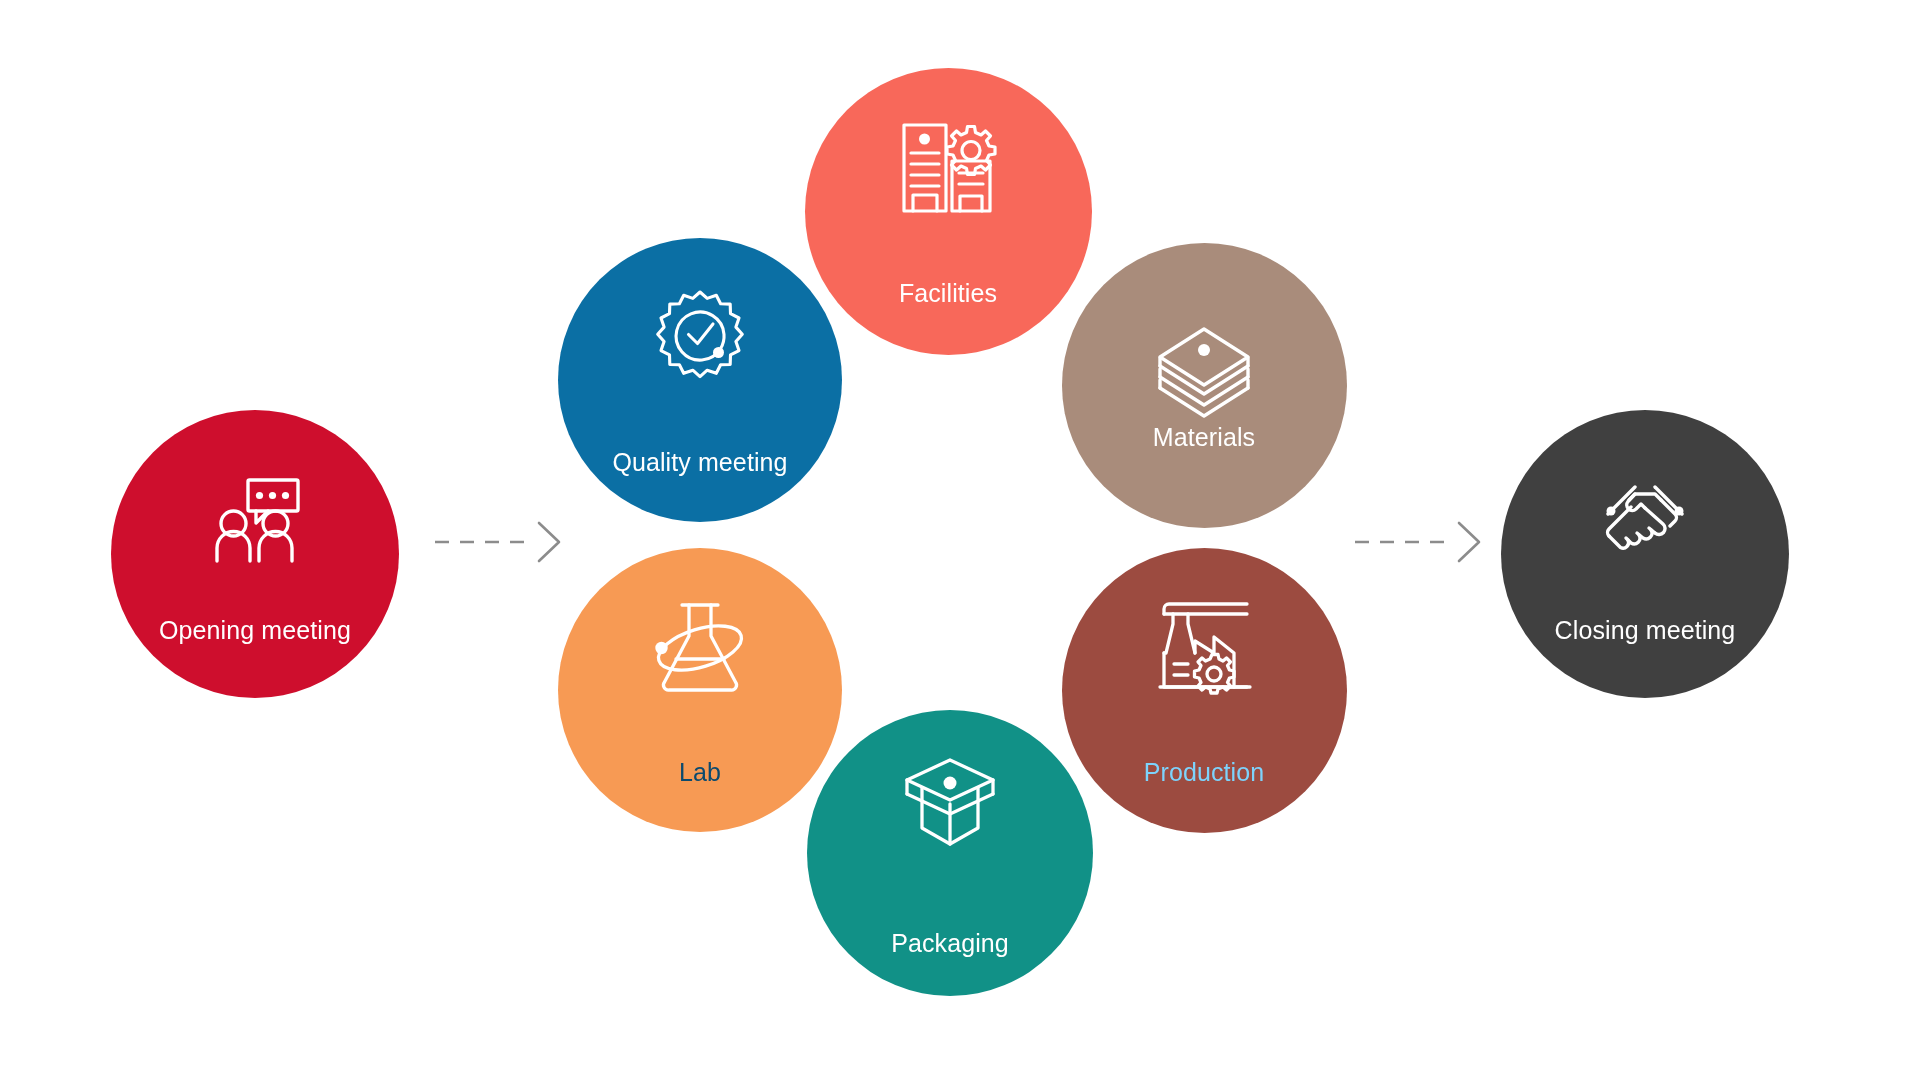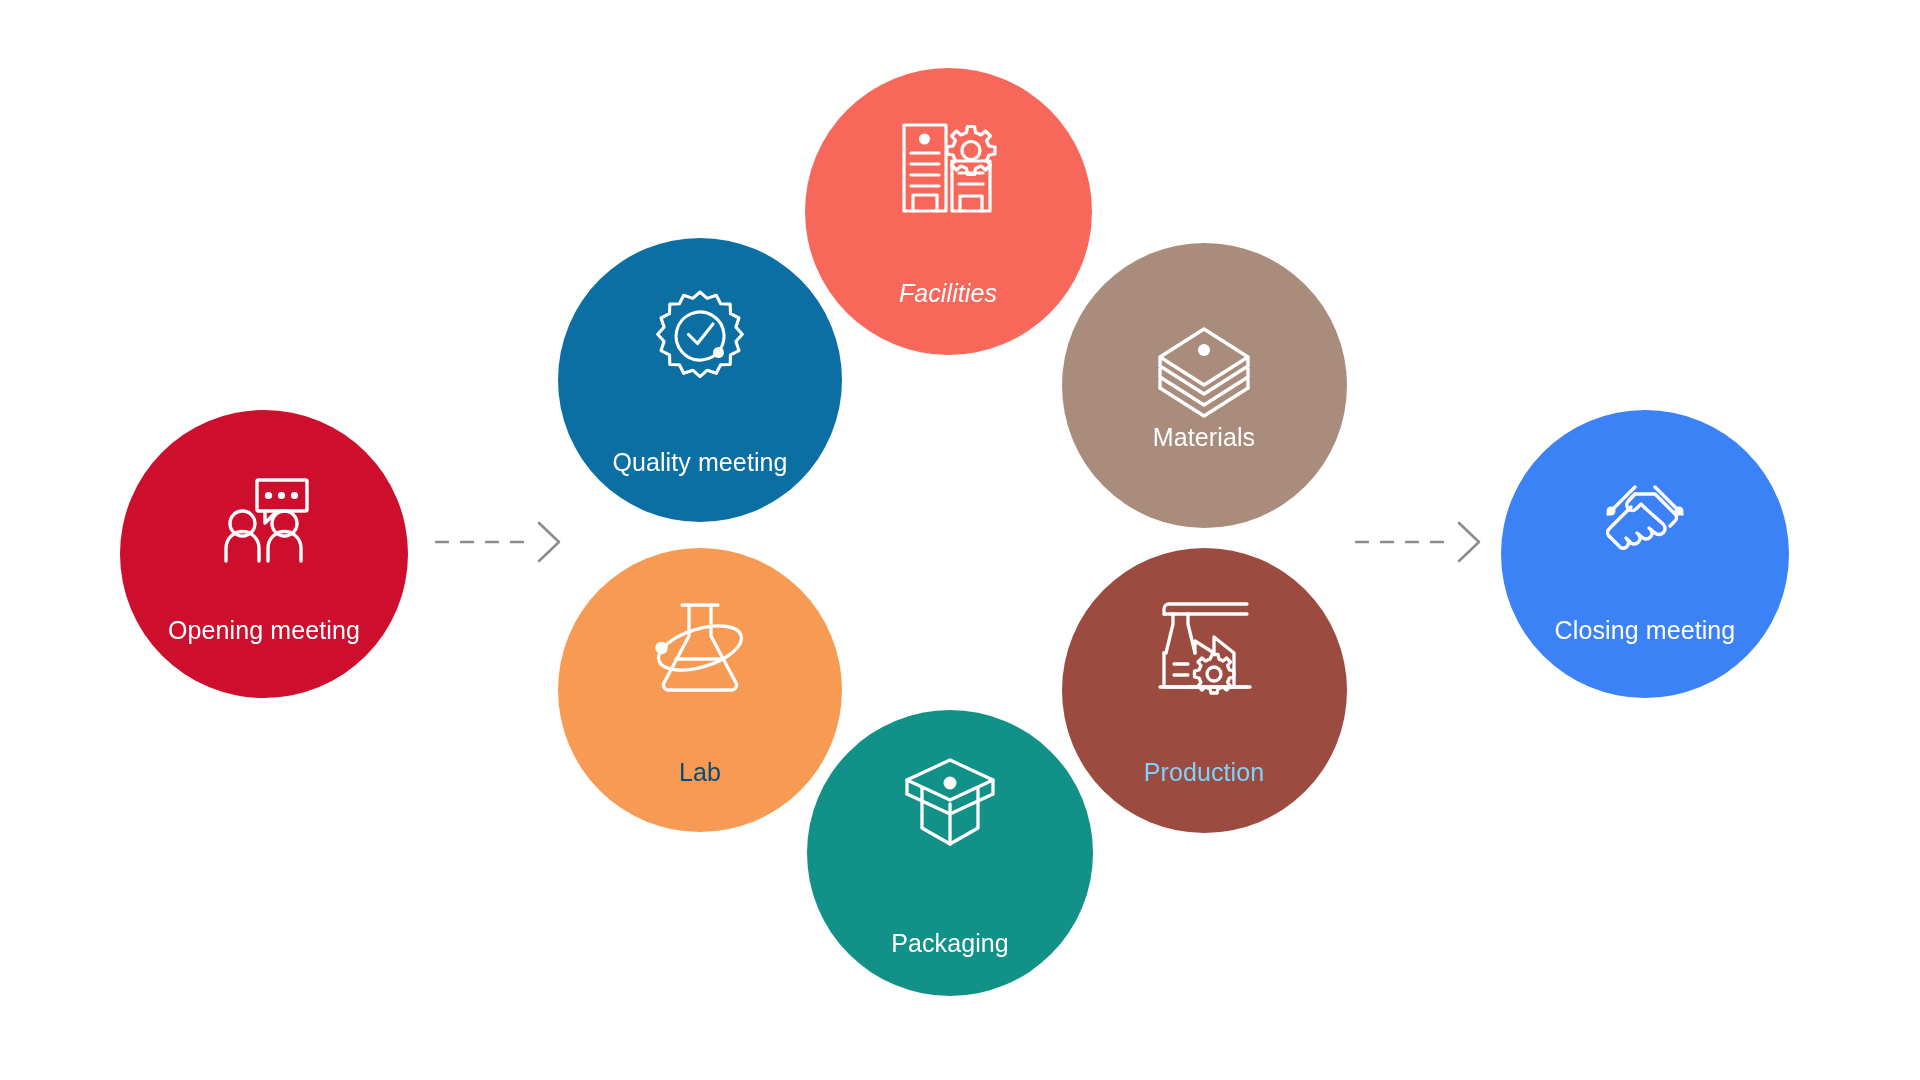--- a/index.html
+++ b/index.html
@@ -44,21 +44,21 @@
   .arrow {
     position: absolute;
     line-height: 0;
   }
 </style>
 </head>
 <body>
 
 <div id="canvas" style="background: rgb(255, 255, 255);">
 
-  <div class="node" id="node-start" style="left: 120px; top: 410px; width: 288px; height: 288px; background: rgb(206, 14, 45);">
+  <div class="node" id="node-start" style="left: 111px; top: 410px; width: 288px; height: 288px; background: rgb(206, 14, 45);">
     <span class="node-icon">
       <svg width="108" height="108" viewBox="0 0 108 108" fill="none" stroke="#ffffff" stroke-width="3.4" stroke-linecap="round" stroke-linejoin="round">
         <rect x="47" y="14" width="50" height="31" rx="1.5"></rect>
         <path d="M55 45 L55 57 L67 45"></path>
         <circle cx="58.5" cy="29.5" r="3.6" fill="#ffffff" stroke="none"></circle>
         <circle cx="71.5" cy="29.5" r="3.6" fill="#ffffff" stroke="none"></circle>
         <circle cx="84.5" cy="29.5" r="3.6" fill="#ffffff" stroke="none"></circle>
         <circle cx="32.5" cy="57.5" r="12.5"></circle>
         <path d="M16 95 L16 82 A16.5 16.5 0 0 1 49 82 L49 95"></path>
         <circle cx="74.5" cy="57.5" r="12.5"></circle>
@@ -100,21 +100,21 @@
         <line x1="63" y1="67" x2="87" y2="67"></line>
         <path d="M64 94 L64 79 L86 79 L86 94"></path>
         <path d="M71.5 9.5 L78.5 9.5 L79.5 15.5 L85 18 L89.5 14 L94.5 19
                  L90.5 23.5 L93 29 L99 30 L99 37 L93 38 L90.5 43.5 L94.5 48
                  L89.5 53 L85 49 L79.5 51.5 L78.5 57.5 L71.5 57.5 L70.5 51.5
                  L65 49 L60.5 53 L55.5 48 L59.5 43.5 L57 38 L51 37 L51 30
                  L57 29 L59.5 23.5 L55.5 19 L60.5 14 L65 18 L70.5 15.5 Z"></path>
         <circle cx="75" cy="33.5" r="9"></circle>
       </svg>
     </span>
-    <span class="node-label" style="margin-top: 60px; color: rgb(255, 255, 255); font-style: italic;">Facilities</span>
+    <span class="node-label" style="margin-top: 60px; color: rgb(255, 255, 255);">Facilities</span>
   </div>
 
   <div class="node" id="node-m2" style="left: 1061.5px; top: 242.5px; width: 285px; height: 285px; background: rgb(169, 140, 123);">
     <span class="node-icon">
       <svg width="104" height="104" viewBox="0 0 104 104" fill="none" stroke="#ffffff" stroke-width="3.4" stroke-linecap="round" stroke-linejoin="round">
         <path d="M52 8 L96 36 L52 64 L8 36 Z"></path>
         <circle cx="52" cy="29" r="6" fill="#ffffff" stroke="none"></circle>
         <path d="M8 45 L52 73 L96 45"></path>
         <path d="M8 45 L8 37"></path>
         <path d="M96 45 L96 37"></path>
@@ -173,21 +173,21 @@
         <path d="M95 44 L95 30"></path>
         <path d="M9 44 L52 64 L95 44"></path>
         <circle cx="52" cy="33" r="6.5" fill="#ffffff" stroke="none"></circle>
         <path d="M24 38 L24 78 L52 94 L80 78 L80 38"></path>
         <line x1="52" y1="54" x2="52" y2="94"></line>
       </svg>
     </span>
     <span class="node-label" style="margin-top: 60px; color: rgb(255, 255, 255);">Packaging</span>
   </div>
 
-  <div class="node" id="node-end" style="left: 1501px; top: 410px; width: 288px; height: 288px; background: #3b82f6;">
+  <div class="node" id="node-end" style="left: 1501px; top: 410px; width: 288px; height: 288px; background: #404040;">
     <span class="node-icon">
       <svg width="108" height="108" viewBox="0 0 108 108" fill="none" stroke="#ffffff" stroke-width="3.4" stroke-linecap="round" stroke-linejoin="round">
         <line x1="17" y1="48" x2="44" y2="21"></line>
         <line x1="91" y1="48" x2="64" y2="21"></line>
         <path d="M38 34 L44 28 L64 28 L70 34"></path>
         <path d="M44 28 L37 35.5 A5.5 5.5 0 0 0 45 43 L50 38 L54 42"></path>
         <path d="M54 42 L72 58 A6 6 0 0 1 64 67"></path>
         <path d="M64 67 L58 62"></path>
         <path d="M60 64 A5.8 5.8 0 0 1 52 72 L46 67"></path>
         <path d="M48 69 A5.8 5.8 0 0 1 40 77 L35 72"></path>

